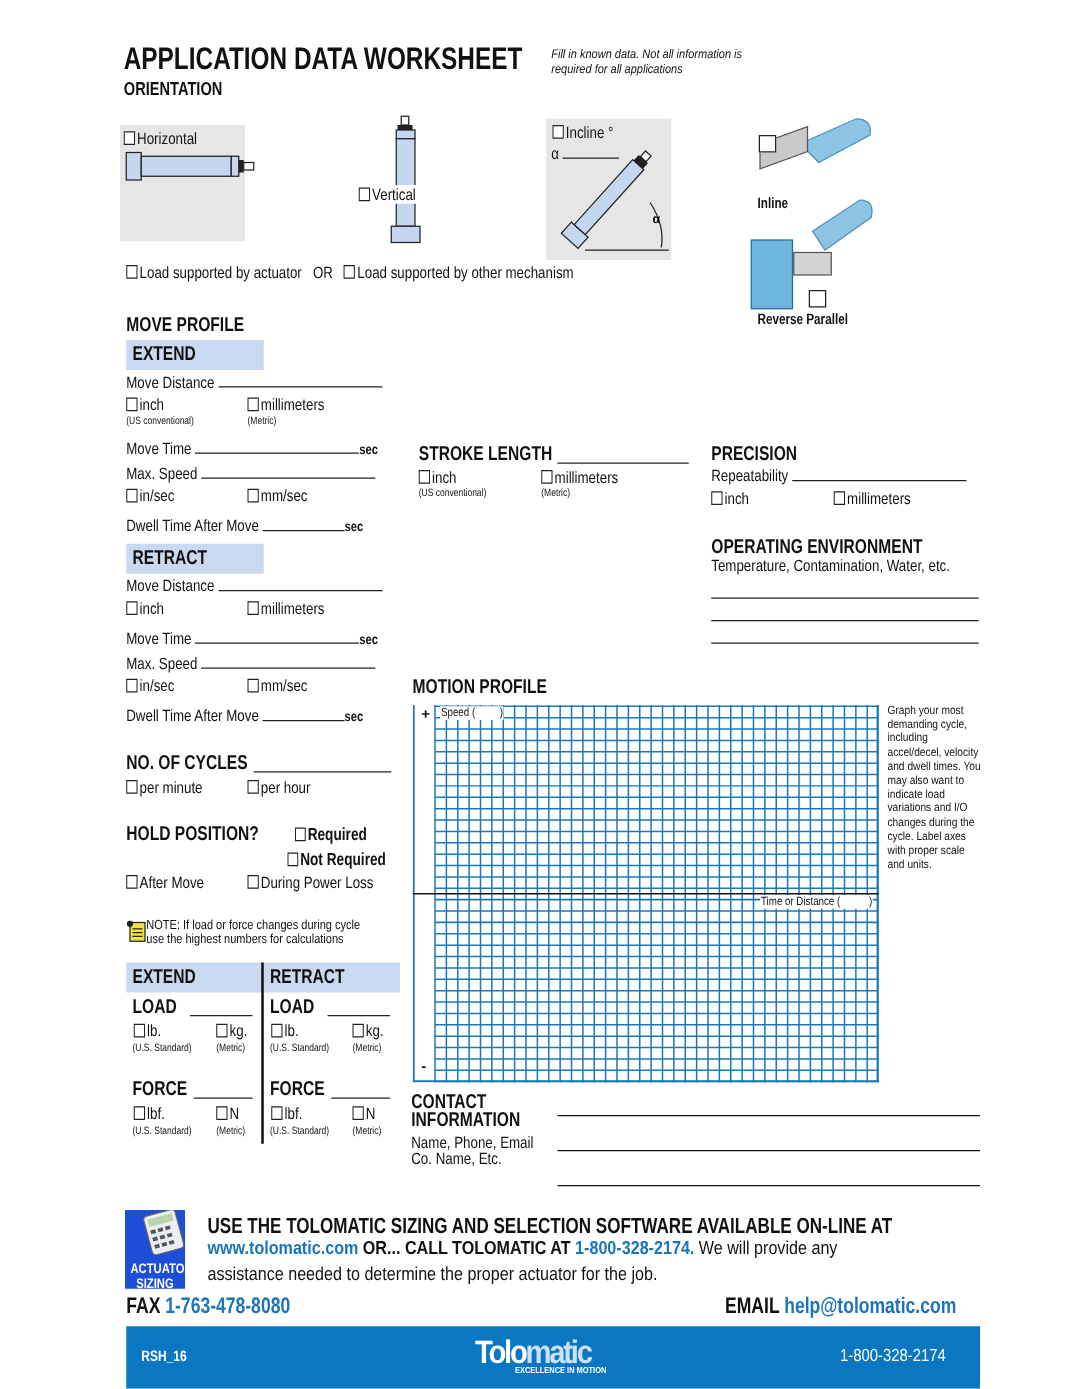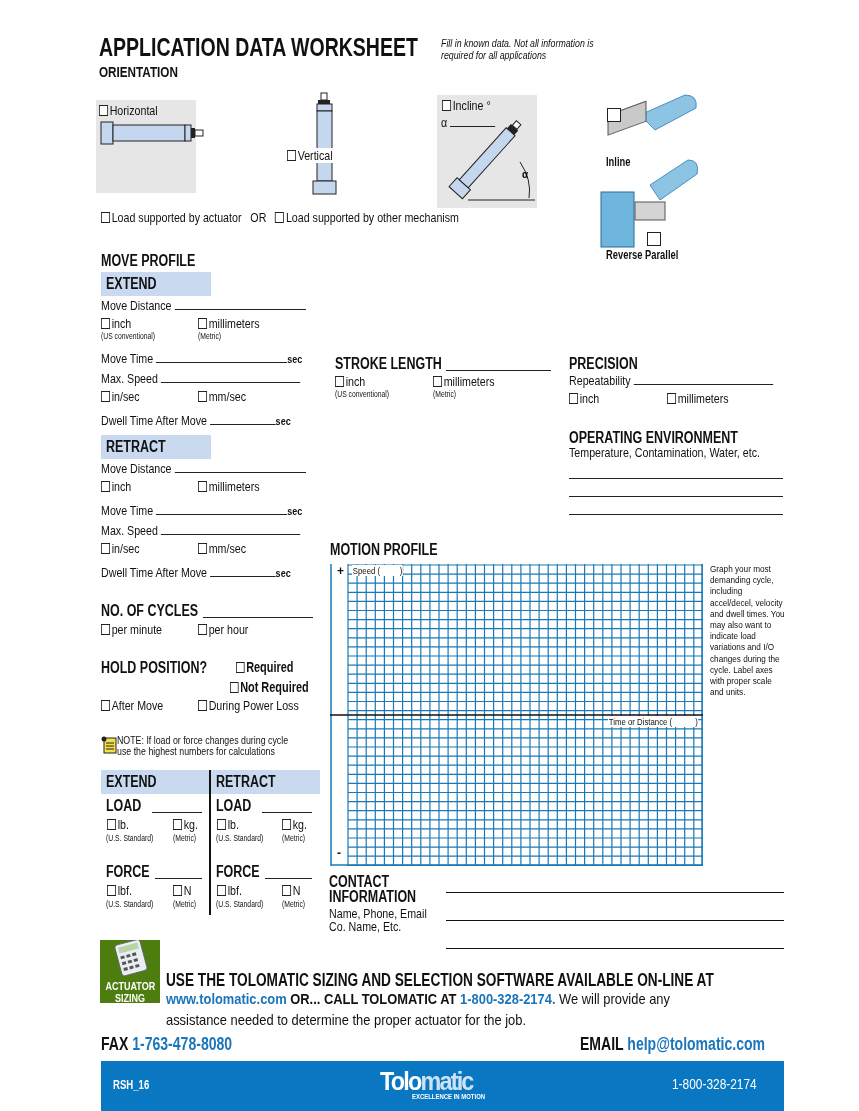--- a/index.html
+++ b/index.html
@@ -274,21 +274,21 @@
   <div>INFORMATION</div>
 </div>
 <div class="abs thin" style="left:329px;top:907px;line-height:13px;">
   <div>Name, Phone, Email</div>
   <div>Co. Name, Etc.</div>
 </div>
 <div class="abs" style="left:446px;top:892px;width:338px;border-bottom:1px solid #111;"></div>
 <div class="abs" style="left:446px;top:920px;width:338px;border-bottom:1px solid #111;"></div>
 <div class="abs" style="left:446px;top:948px;width:338px;border-bottom:1px solid #111;"></div>
 
-<div class="abs" style="left:100px;top:940px;width:60px;height:63px;background:#4d7c0f;">
+<div class="abs" style="left:100px;top:968px;width:48px;height:63px;background:#1d4ed8;">
   <svg width="60" height="36">
     <g transform="rotate(-15 30 18)">
       <rect x="18" y="2" width="26" height="32" rx="3" fill="#e8eef2" stroke="#666"></rect>
       <rect x="21" y="5" width="20" height="6" fill="#b9d4a8"></rect>
       <g fill="#555">
         <rect x="21" y="14" width="4" height="3"></rect>
           <rect x="27" y="14" width="4" height="3"></rect>
           <rect x="33" y="14" width="4" height="3"></rect>
         <rect x="21" y="20" width="4" height="3"></rect>
           <rect x="27" y="20" width="4" height="3"></rect>

